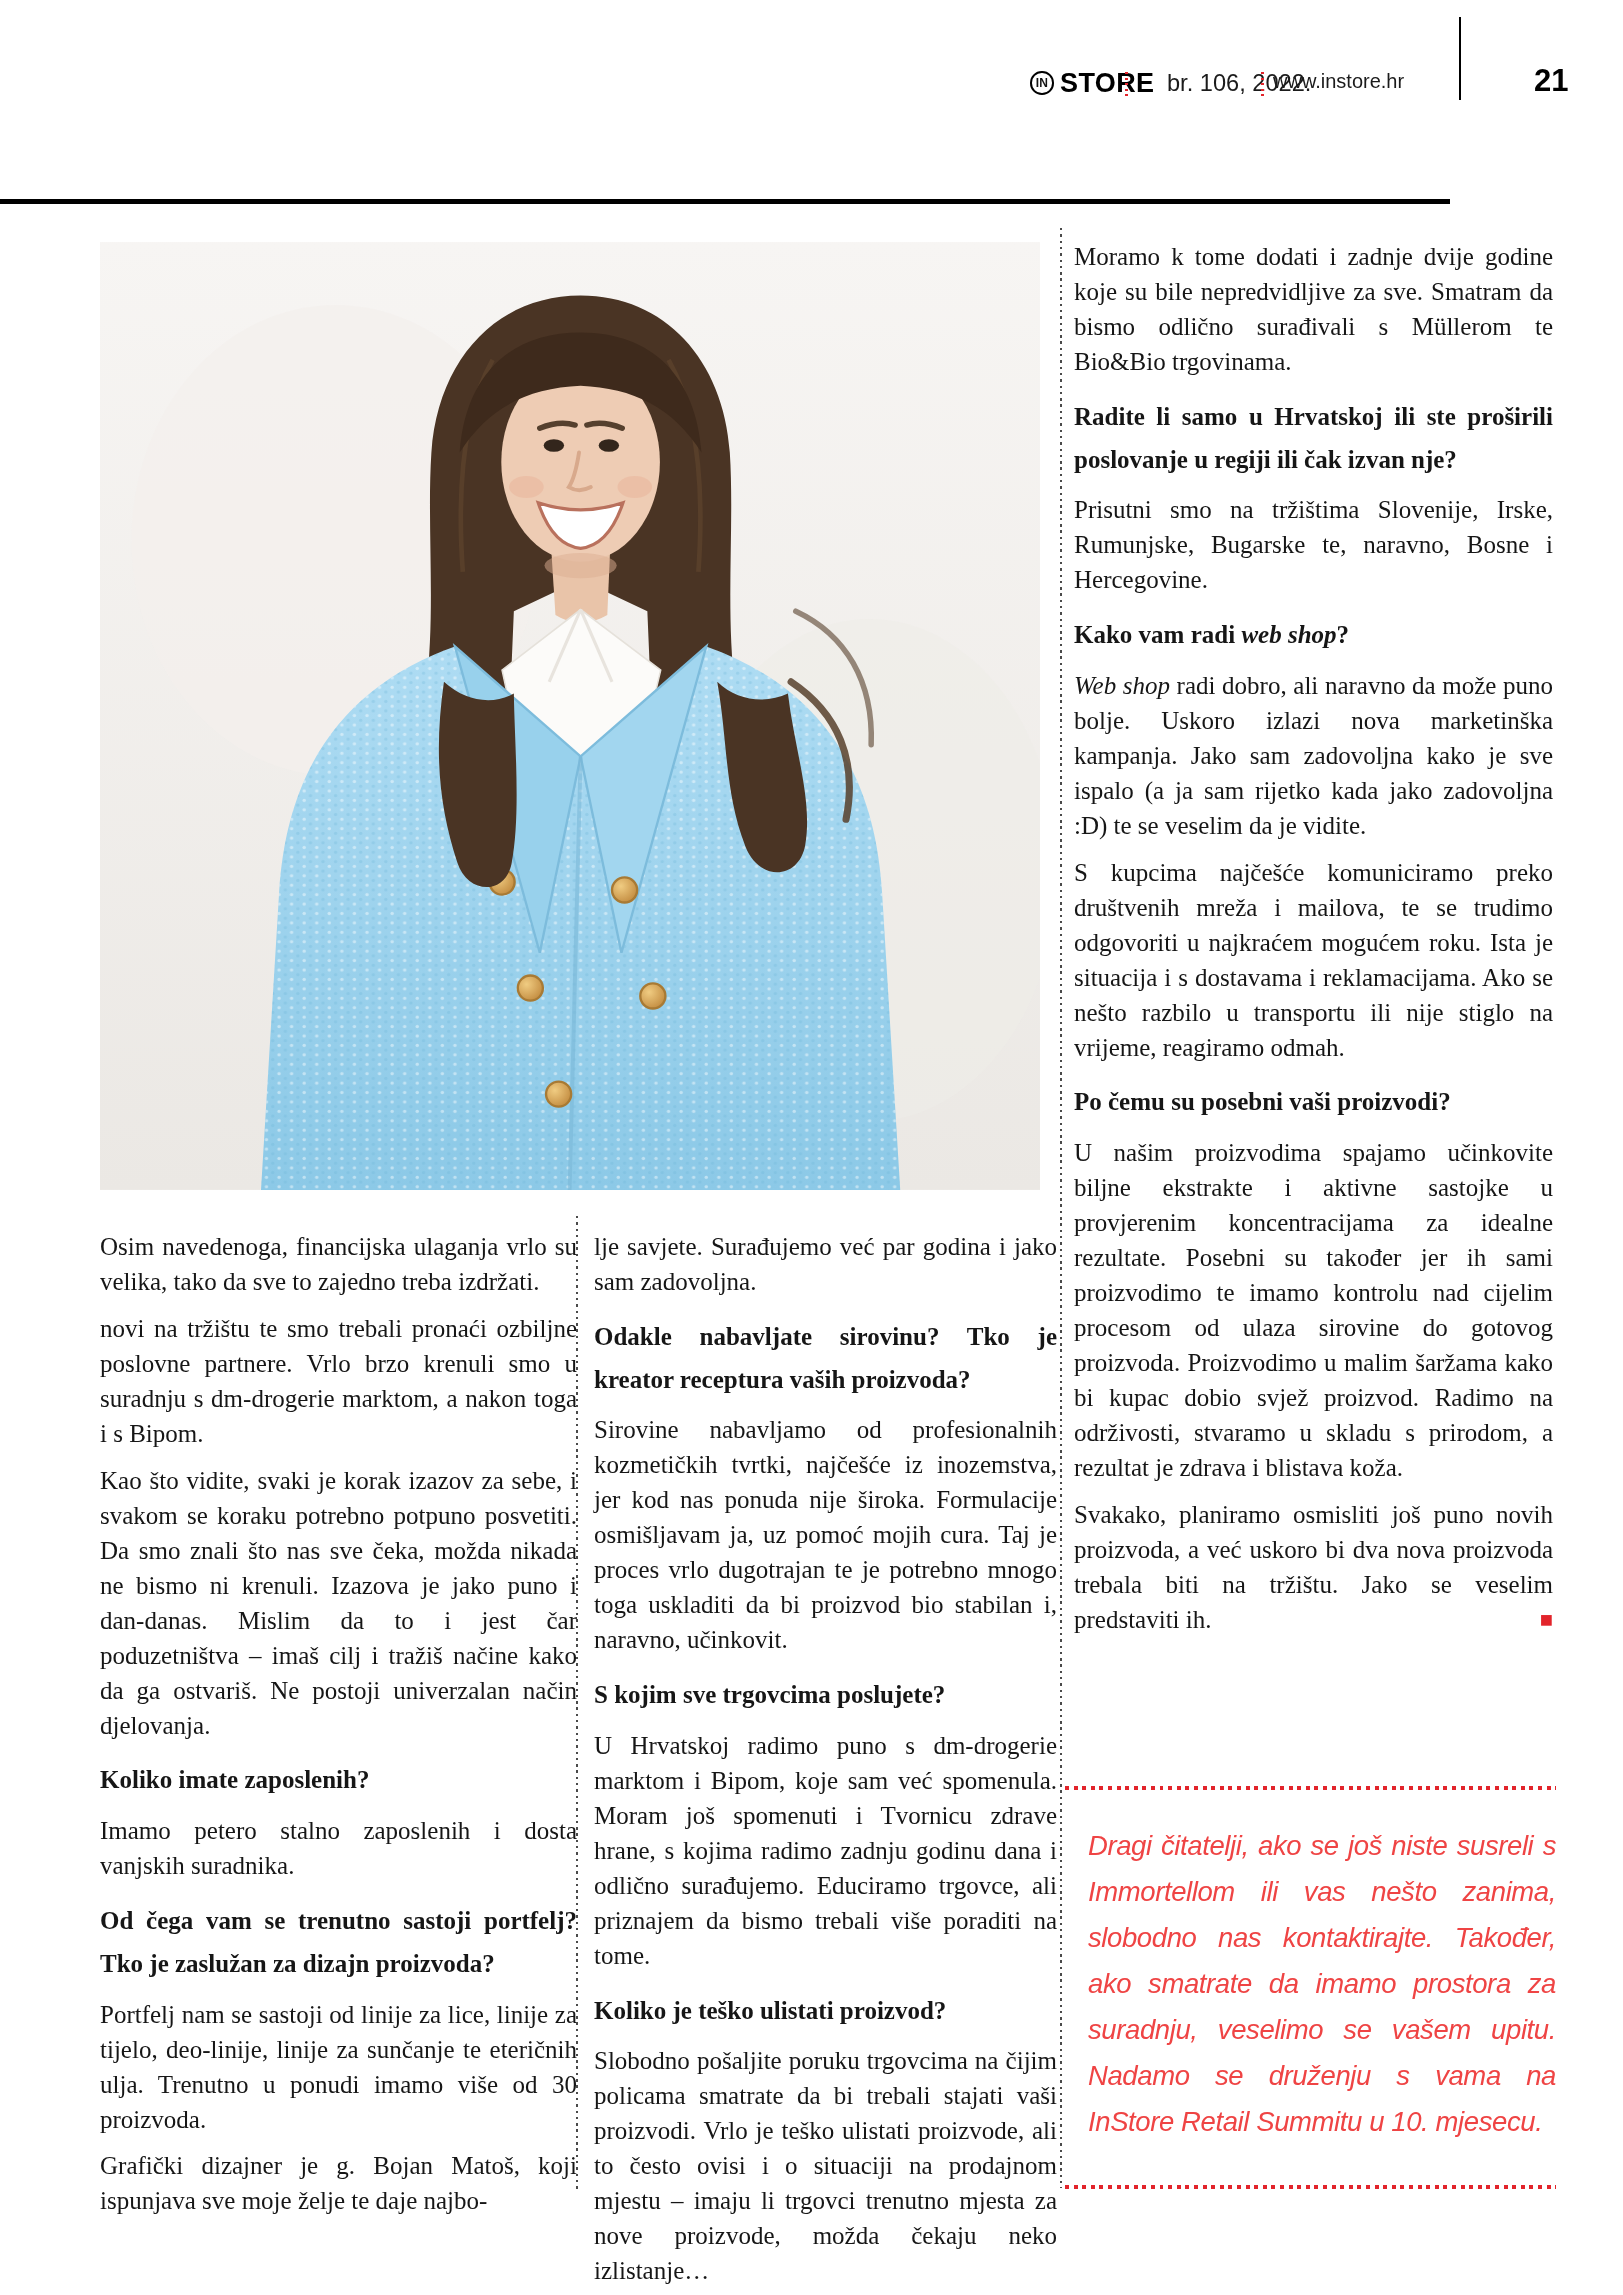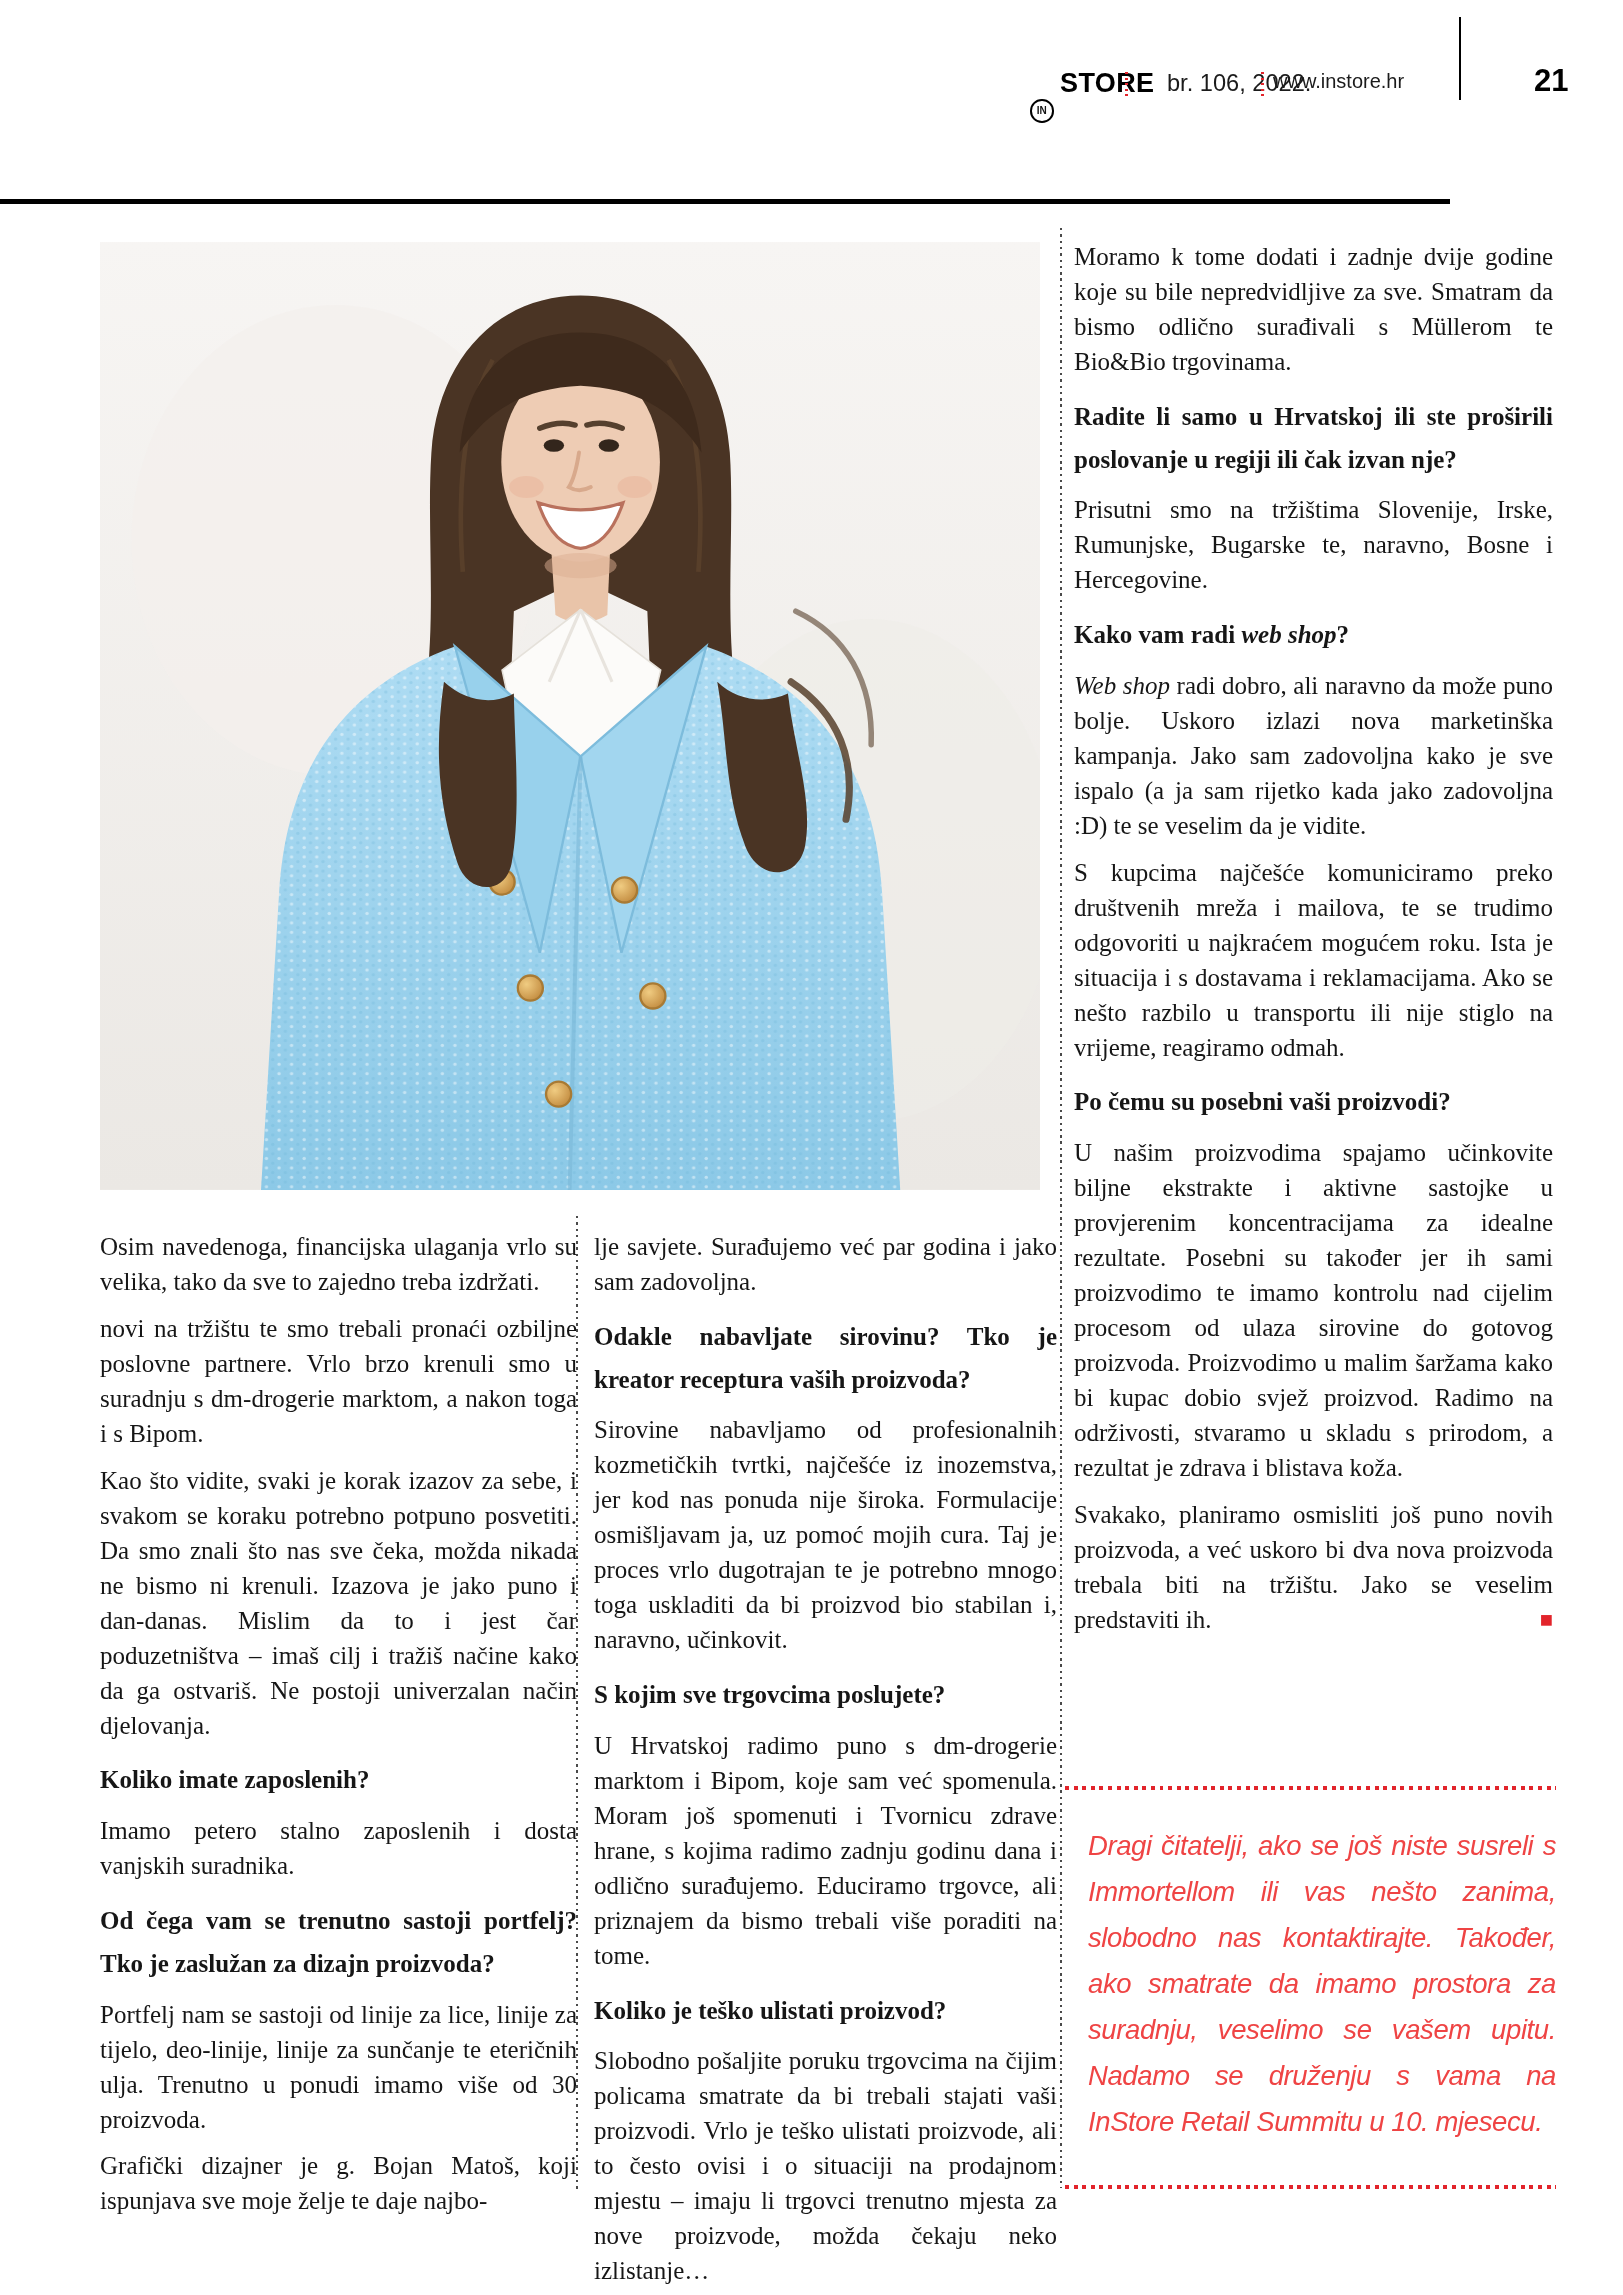--- a/index.html
+++ b/index.html
@@ -4,21 +4,21 @@
 <style>
   html,body{margin:0;padding:0;background:#888;}
   .page{
     position:relative;width:1623px;height:2295px;background:#ffffff;
     font-family:"Liberation Serif", serif;color:#141414;overflow:hidden;margin:0 auto;
   }
   
   .logo-circle{
     position:absolute;left:1030px;top:71px;width:19.6px;height:19.6px;border:2.4px solid #000;
     border-radius:50%;display:flex;align-items:center;justify-content:center;
-    font-family:"Liberation Sans",sans-serif;font-weight:bold;font-size:10px;letter-spacing:0;margin-top:28px;
+    font-family:"Liberation Sans",sans-serif;font-weight:bold;font-size:12px;letter-spacing:0;
   }
   .logo-store{
     position:absolute;left:1060px;top:68px;font-family:"Liberation Sans",sans-serif;
     font-weight:bold;font-size:27px;letter-spacing:0.4px;color:#000;
   }
   .hdot{
     position:absolute;top:72px;width:3.1px;height:23.6px;
     background-image:repeating-linear-gradient(to bottom,#e2242b 0 2.4px,transparent 2.4px 5.5px);
   }
   .hdot.d1{left:1125px;}

